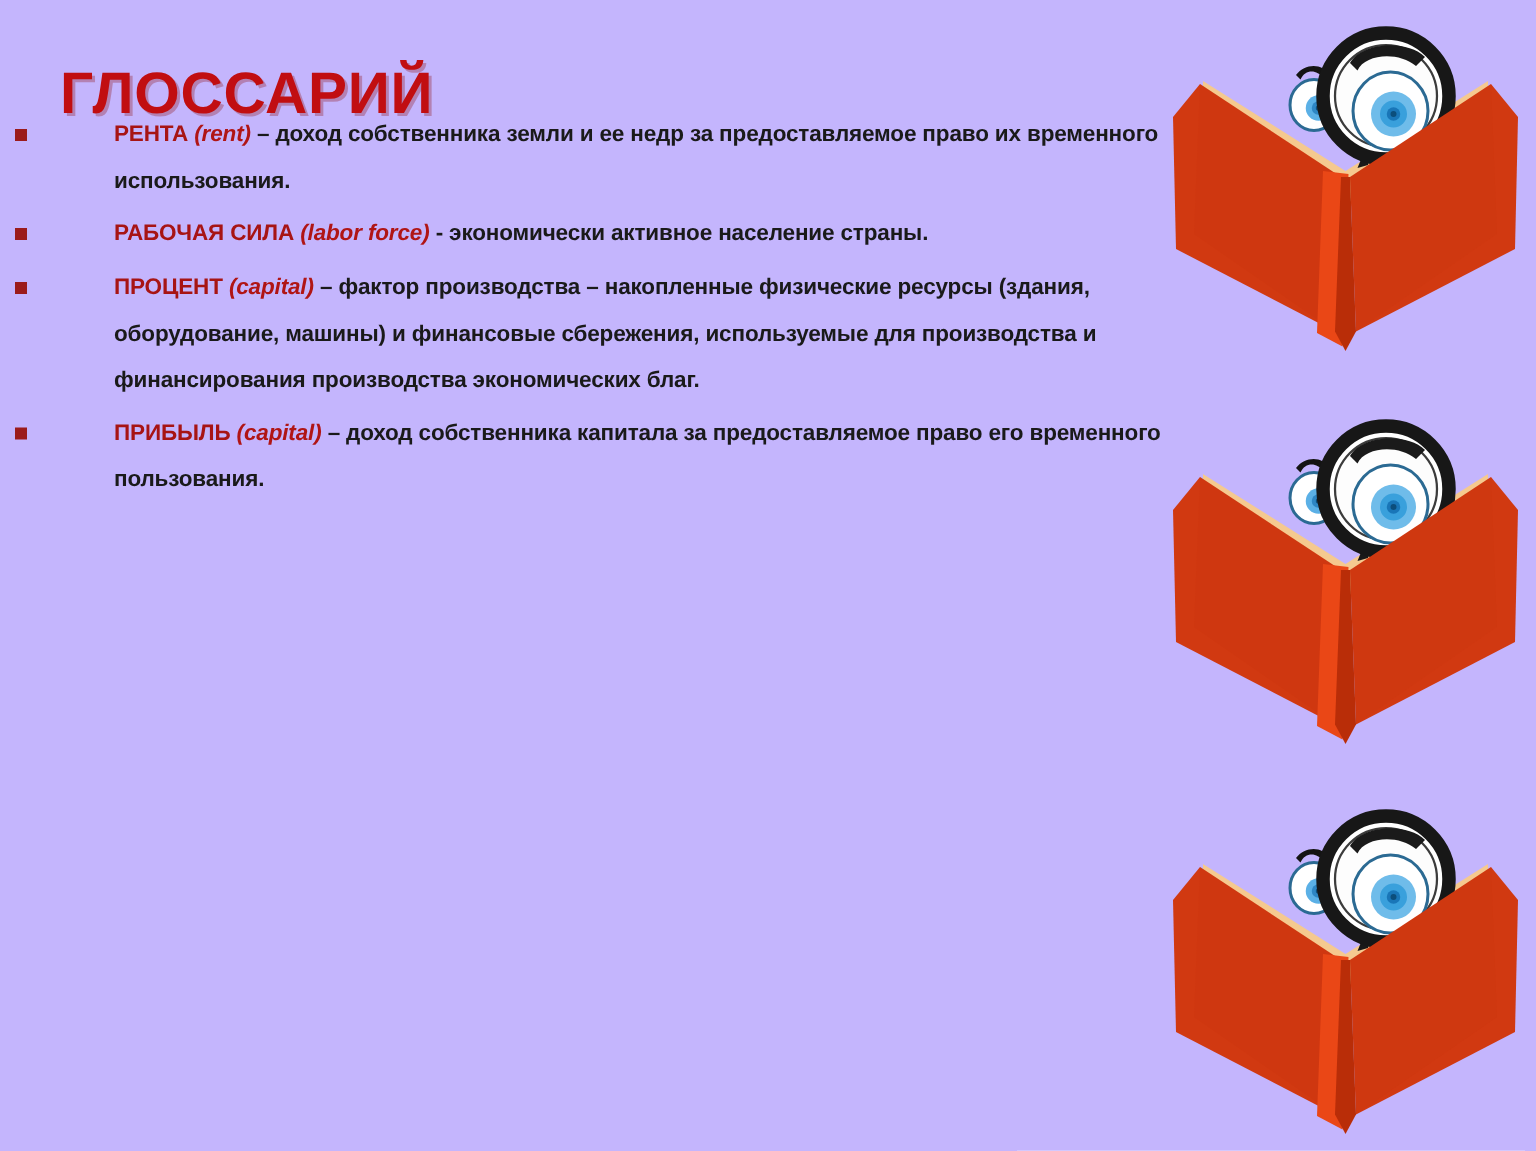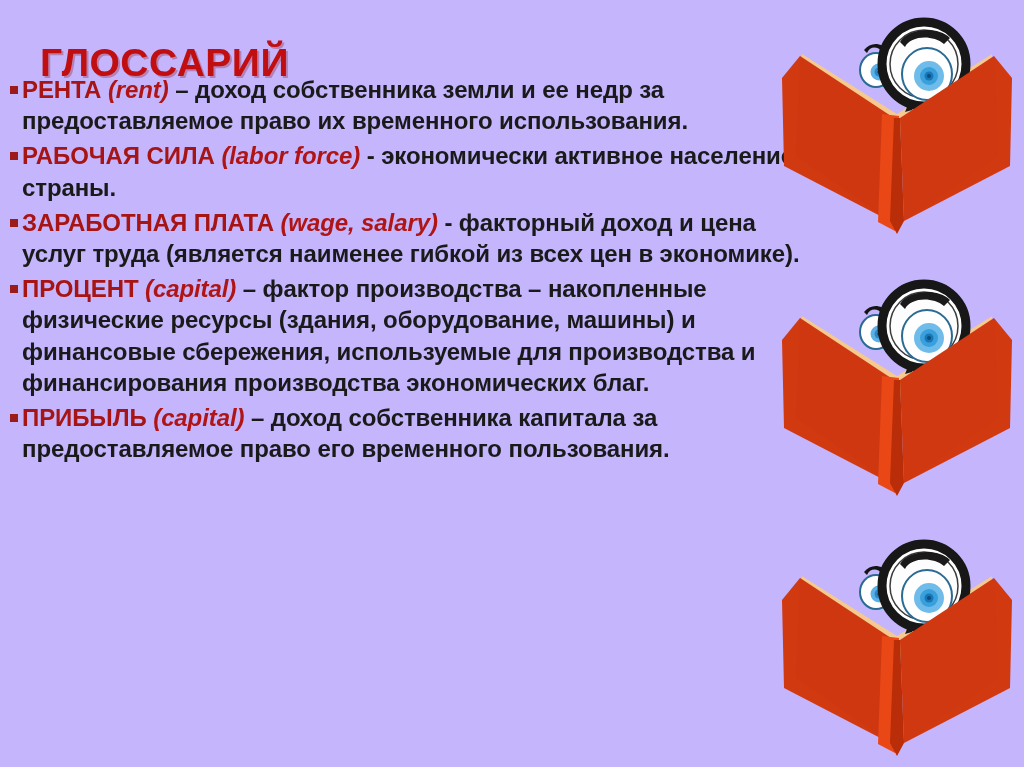--- a/index.html
+++ b/index.html
@@ -55,23 +55,23 @@
     position: absolute;
     left: 0;
     top: 74px;
     width: 800px;
     margin: 0;
     padding: 0;
     list-style: none;
   }
   .entry {
     position: relative;
-    padding-left: 22px;
+    padding-left: 76px;
     margin: 0 0 4px 0;
-    font-size: 24px;
+    font-size: 15px;
     line-height: 31.2px;
     font-weight: bold;
     color: #1A1A1A;
     letter-spacing: -0.1px;
   }
   .bullet {
     position: absolute;
     left: 10px;
     top: 12px;
     width: 8px;
@@ -102,23 +102,20 @@
   <ul id="glossary">
 
     <li class="entry">
       <span class="bullet"></span><span class="term">РЕНТА</span> <span class="en">(rent)</span> <span class="def">– доход собственника земли и ее недр за предоставляемое право их временного использования.</span>
     </li>
 
     <li class="entry">
       <span class="bullet"></span><span class="term">РАБОЧАЯ СИЛА</span> <span class="en">(labor force)</span> <span class="def">- экономически активное население страны.</span>
     </li>
 
-    <li class="entry">
-      <span class="bullet"></span><span class="term">ЗАРАБОТНАЯ ПЛАТА</span> <span class="en">(wage, salary)</span> <span class="def">- факторный доход и цена услуг труда (является наименее гибкой из всех цен в экономике).</span>
-    </li>
 
     <li class="entry">
       <span class="bullet"></span><span class="term">ПРОЦЕНТ</span> <span class="en">(capital)</span> <span class="def">– фактор производства – накопленные физические ресурсы (здания, оборудование, машины) и финансовые сбережения, используемые для производства и финансирования производства экономических благ.</span>
     </li>
 
     <li class="entry">
       <span class="bullet"></span><span class="term">ПРИБЫЛЬ</span> <span class="en">(capital)</span> <span class="def">– доход собственника капитала за предоставляемое право его временного пользования.</span>
     </li>
 
 

